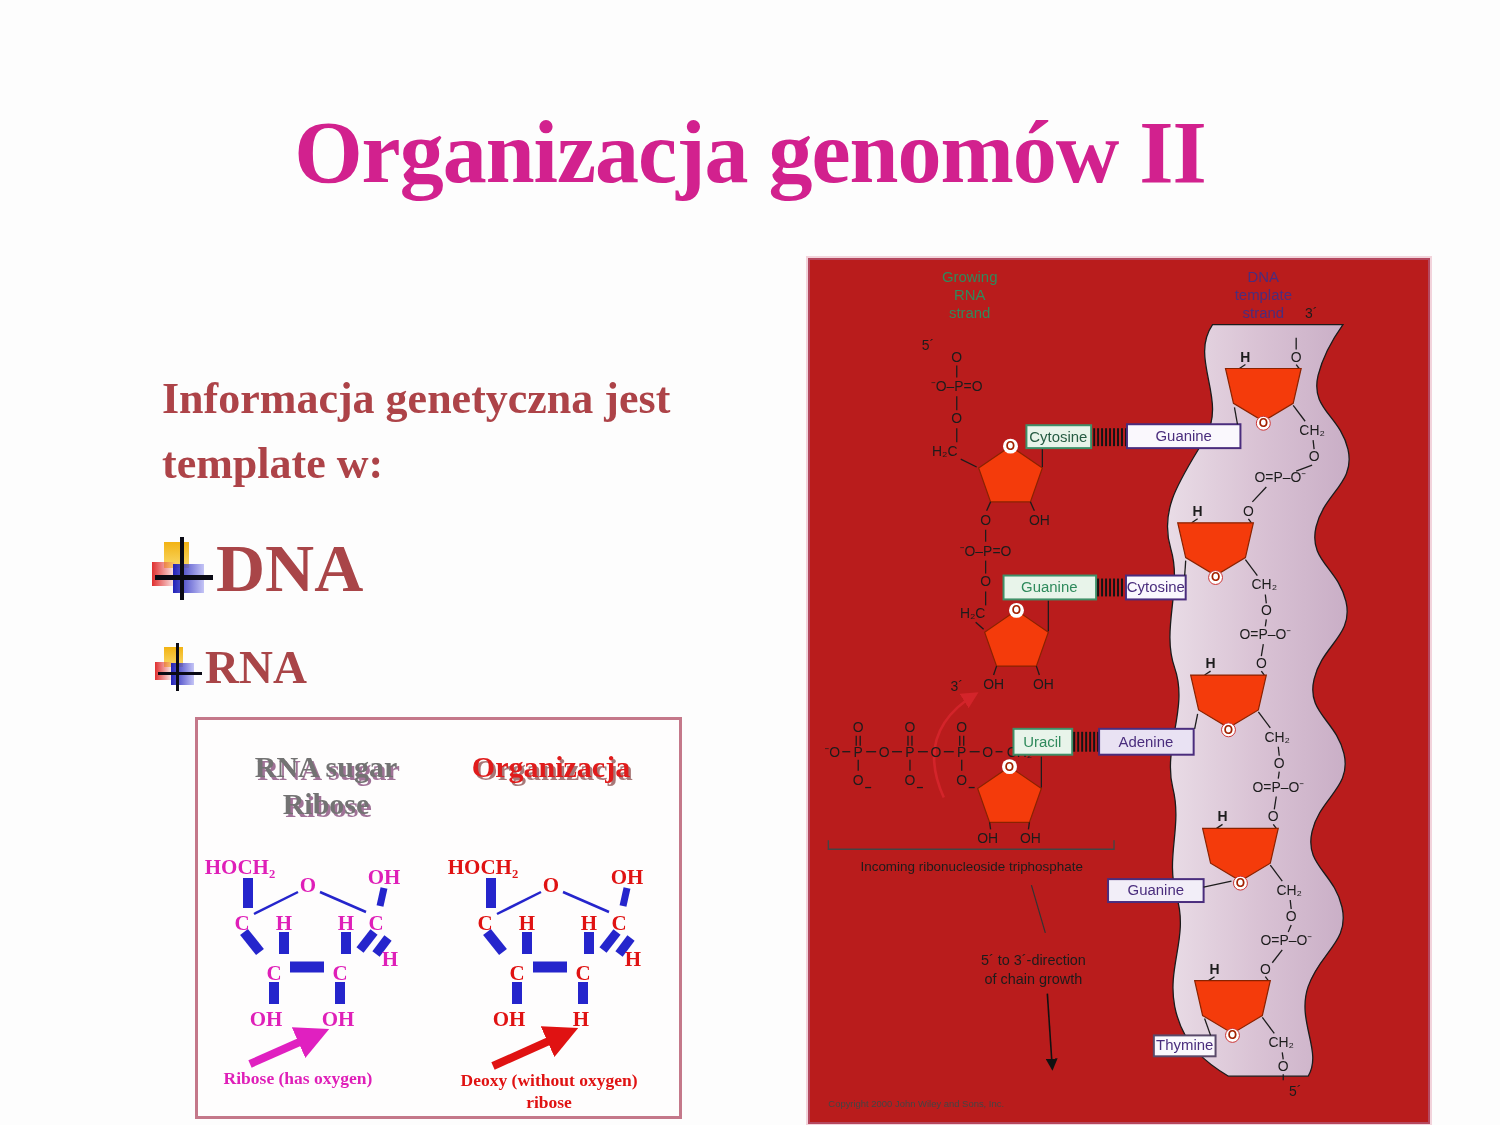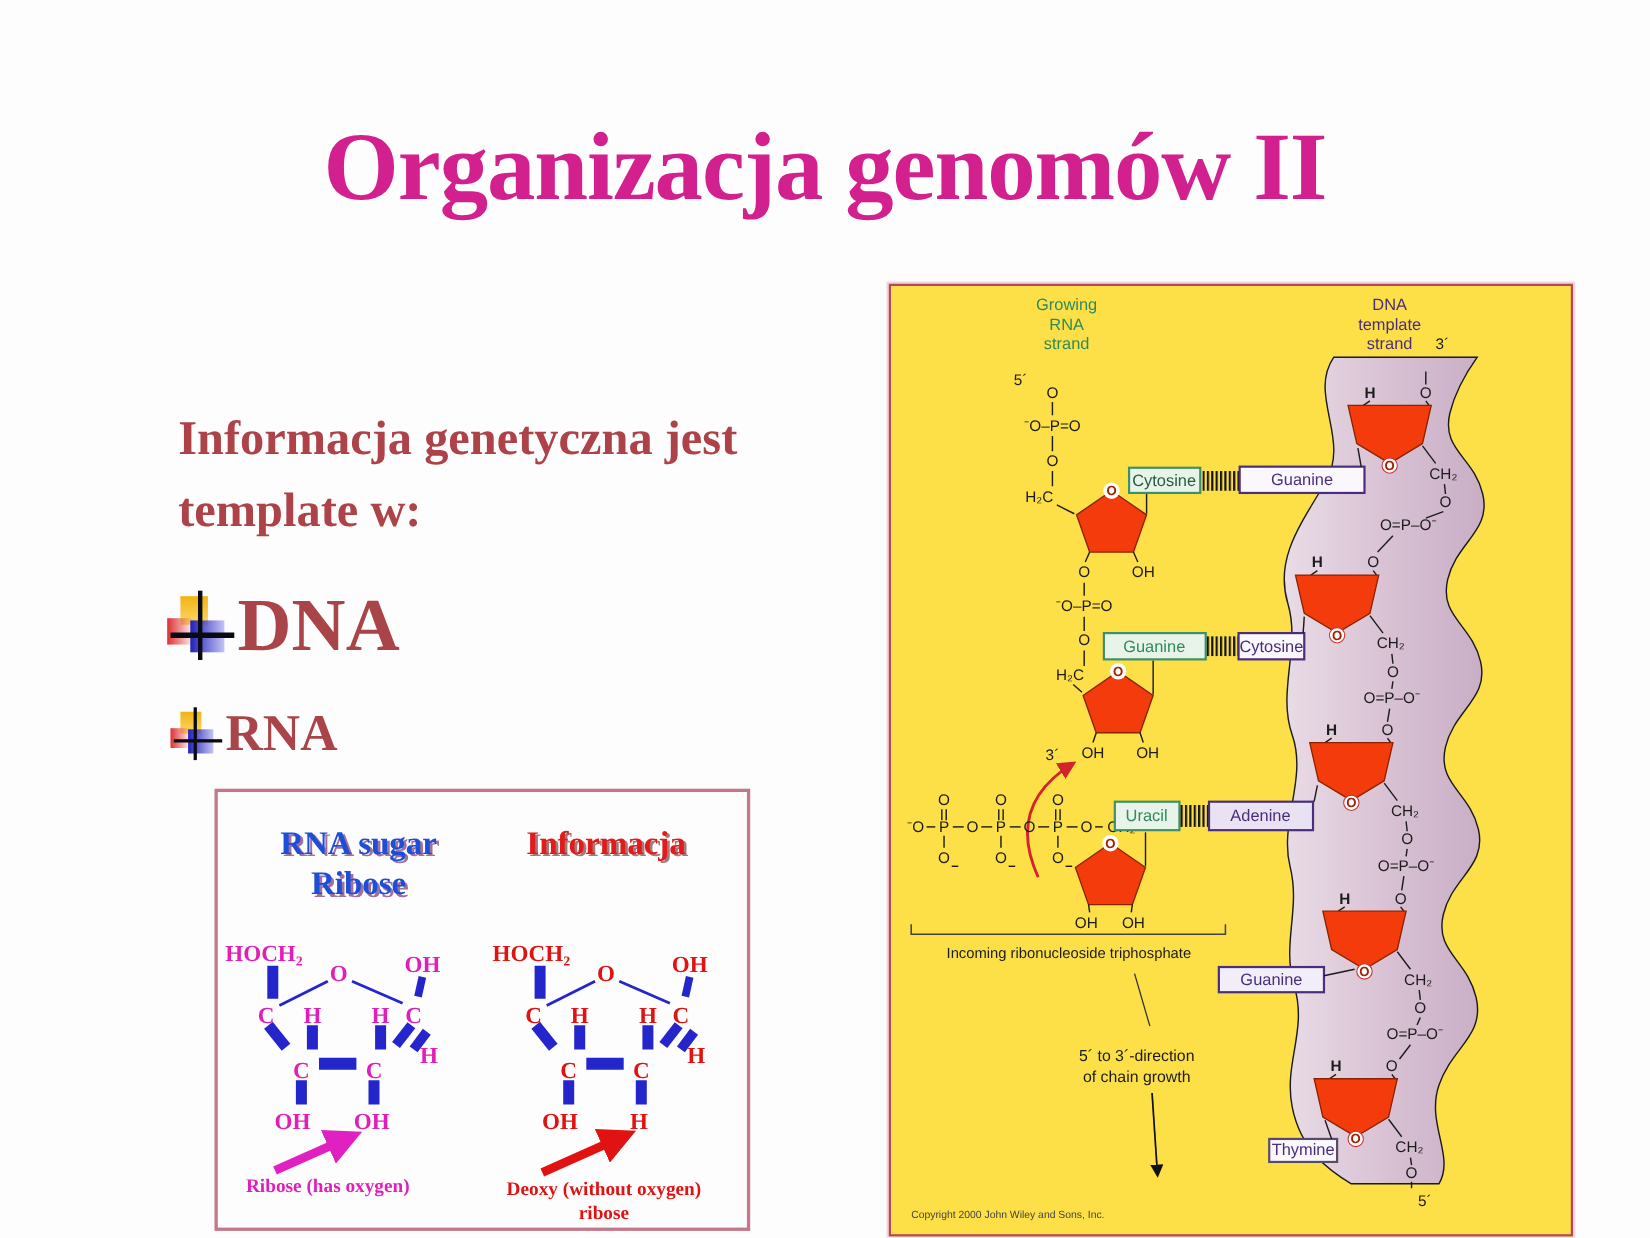--- a/index.html
+++ b/index.html
@@ -25,25 +25,25 @@
     background:linear-gradient(90deg,#e03030,rgba(255,190,190,0.1));}
   .plus-icon .bb{position:absolute;left:37%;top:42%;width:52%;height:50%;
     background:linear-gradient(90deg,#2121b8,rgba(150,150,240,0.55));}
   .plus-icon .cv{position:absolute;left:48%;top:-4%;width:7%;height:108%;background:#0a0a14;}
   .plus-icon .ch{position:absolute;left:6%;top:62%;width:100%;height:7%;background:#0a0a14;}
   
   .sugar-box{position:absolute;left:195px;top:677px;width:481px;height:396px;
     background:#fefdfd;border:3px solid #c4788a;}
   .sugar-head{position:absolute;font-family:"Liberation Serif",serif;font-weight:bold;
     font-size:30px;text-align:center;line-height:37px;}
-  .sugar-head.mag{left:18px;top:28px;width:220px;color:#1d4ed8;text-shadow:2.5px 2.5px 0 rgba(96,22,84,0.6);}
+  .sugar-head.mag{left:18px;top:28px;width:220px;color:#737373;text-shadow:2.5px 2.5px 0 rgba(96,22,84,0.6);}
   .sugar-head.red{left:238px;top:28px;width:230px;color:#e01b1b;text-shadow:2.5px 2.5px 0 rgba(96,10,10,0.55);}
   
   .rna-figure{position:absolute;left:808px;top:218px;width:618px;height:862px;
-    background:#fde047;border:2px solid #b5485f;box-shadow:0 0 0 2px #f2d3db;}
+    background:#b91c1c;border:2px solid #b5485f;box-shadow:0 0 0 2px #f2d3db;}
   svg text{font-family:"Liberation Sans",sans-serif;}
   .chem{font-size:14px;fill:#1c1c1c;text-anchor:middle;}
   .chem-sm{font-size:12px;fill:#a32200;text-anchor:middle;font-weight:bold;}
   .greenlbl{fill:#2f8a5c;font-size:15px;text-anchor:middle;}
   .purplelbl{fill:#4a2d7d;font-size:15px;text-anchor:middle;}
   .blk{fill:#1c1c1c;text-anchor:middle;}
   .bond{stroke:#1c1c1c;stroke-width:1.3;}
   .penta{fill:#f43b0b;stroke:#8a2200;stroke-width:1.2;}
   .basebox-g{fill:#e8f4ea;stroke:#3f8f68;stroke-width:2;}
   .basebox-p{fill:#faf8fd;stroke:#4a2d7d;stroke-width:2;}
@@ -85,21 +85,21 @@
     </span>
     <span class="bullet-label">RNA</span>
   </div>
 
   <div class="sugar-box">
     <div class="sugar-head mag">
       <div>RNA sugar</div>
       <div>Ribose</div>
     </div>
     <div class="sugar-head red">
-      <div>Informacja</div>
+      <div>Organizacja</div>
     </div>
 
     <svg width="481" height="268" viewBox="0 0 481 268" style="position:absolute;left:0;top:126px;">
       <defs>
         <marker id="mMag" viewBox="0 0 10 10" refX="7" refY="5" markerWidth="4.2" markerHeight="4.2" orient="auto">
           <path d="M0,0 L10,5 L0,10 z" fill="#e020c0"></path>
           </marker>
         <marker id="mRed2" viewBox="0 0 10 10" refX="7" refY="5" markerWidth="4.2" markerHeight="4.2" orient="auto">
           <path d="M0,0 L10,5 L0,10 z" fill="#e01212"></path>
           </marker>

